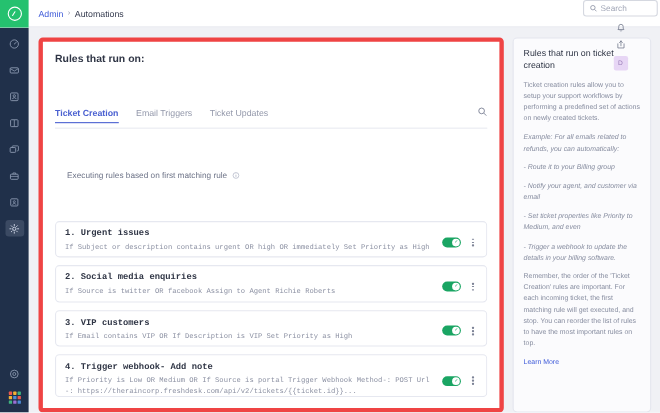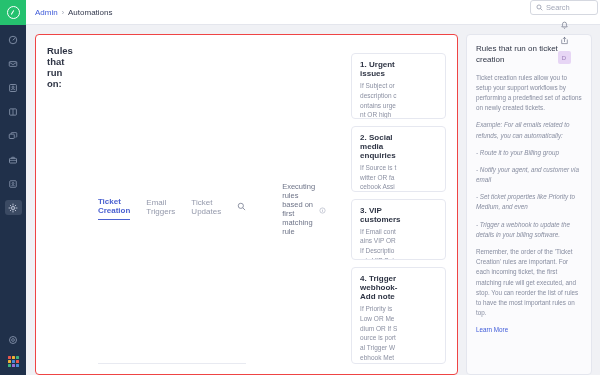--- a/index.html
+++ b/index.html
@@ -89,23 +89,23 @@
               grid-template-rows: repeat(3, 3px); gap: 1px; margin-bottom: 8px; }
   .grid-ico i { display: block; border-radius: 0.5px; }
 
   
   .main {
     flex: 1; min-width: 0; padding: 9px 8px 0 9px;
     display: flex; gap: 8px; overflow: hidden;
   }
   .card-main {
     flex: 1; min-width: 0; background: #ffffff;
-    border: 1px solid #ef4444; border-radius: 4px;
+    border: 4px solid #ef4444; border-radius: 4px;
     padding: 10px 11px; overflow: hidden;
-    display: flex; flex-direction: row; gap: 25px;
+    display: flex; flex-direction: column; gap: 25px;
   }
   .page-title { font-size: 9.5px; font-weight: bold; color: #2f3545; }
 
   .tabs {
     display: flex; align-items: center; gap: 16px;
     border-bottom: 1px solid #e8eaf1;
     margin-top: 9px; padding-bottom: 5px; position: relative;
   }
   .tab { font-size: 8px; color: #9499ab; padding-bottom: 4px; margin-bottom: -5px; }
   .tab.active { color: #4b61d1; border-bottom: 1.6px solid #4b61d1; font-weight: bold; }
@@ -128,21 +128,21 @@
     font-weight: bold;
   }
 
   
   .rules { margin-top: 8px; display: flex; flex-direction: column; gap: 7px;
            overflow: hidden; }
   .rule {
     border: 1px solid #e6e8f0; border-radius: 4px; overflow: hidden;
     background: #fff;
   }
-  .rule-top { display: flex; align-items: flex-end; padding: 6px 8px 7px 8px; }
+  .rule-top { display: flex; align-items: center; padding: 6px 8px 7px 8px; font-family: Liberation Mono, monospace; }
   .rule-texts { flex: 1; min-width: 0; padding-right: 8px; }
   .rule-title { font-size: 8px; color: #2f3545; font-weight: bold; }
   .rule-num { font-weight: bold; }
   .rule-desc {
     font-size: 6.5px; color: #8b90a2; margin-top: 3px; line-height: 1.5;
     word-break: break-all;
   }
   .rule-ctrls { display: flex; align-items: center; gap: 7px; padding-top: 3px; }
   .toggle {
     width: 17px; height: 9px; border-radius: 5px; background: #1aa563;

